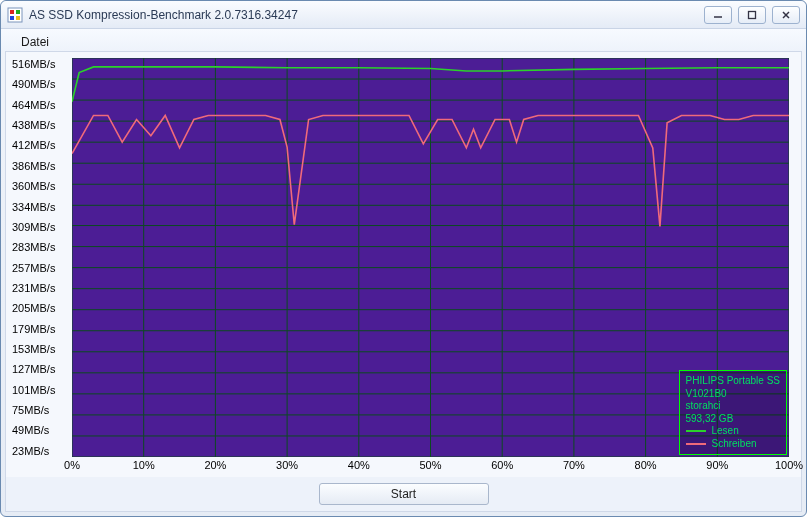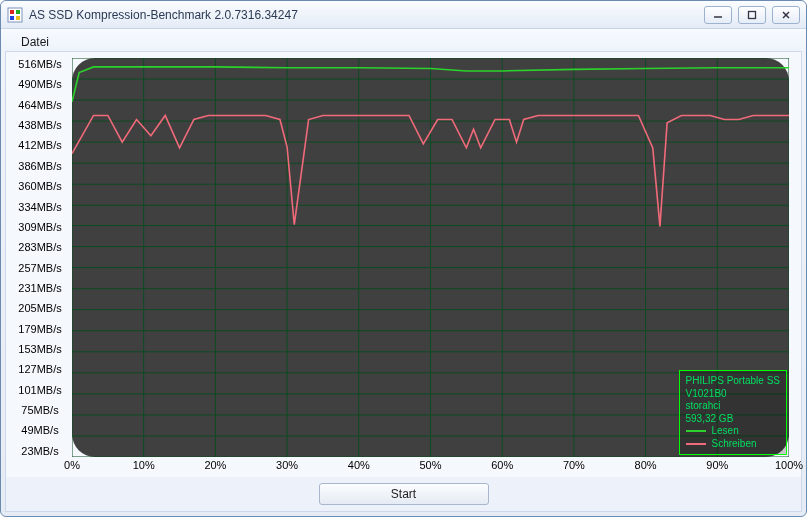--- a/index.html
+++ b/index.html
@@ -70,30 +70,29 @@
     position: relative;
     margin: 6px 6px 0 6px;
   }
   .y-labels {
     position: absolute;
     left: 0; top: 0; bottom: 20px;
     width: 58px;
     display: flex;
     flex-direction: column;
     justify-content: space-between;
-    text-align: center;
+    text-align: left;
     font-size: 11px;
     color: #000;
     padding-right: 2px;
   }
   .plot {
     position: absolute;
     left: 60px; right: 6px; top: 0; bottom: 20px;
-    background: #404040;
-    border-radius: 23px;
+    background: #4c1d95;
   }
   .x-labels {
     position: absolute;
     left: 60px; right: 6px; bottom: 0;
     height: 18px;
     font-size: 11px;
     color: #000;
   }
   .x-tick { position: absolute; transform: translateX(-50%); }
   .legend-box {

